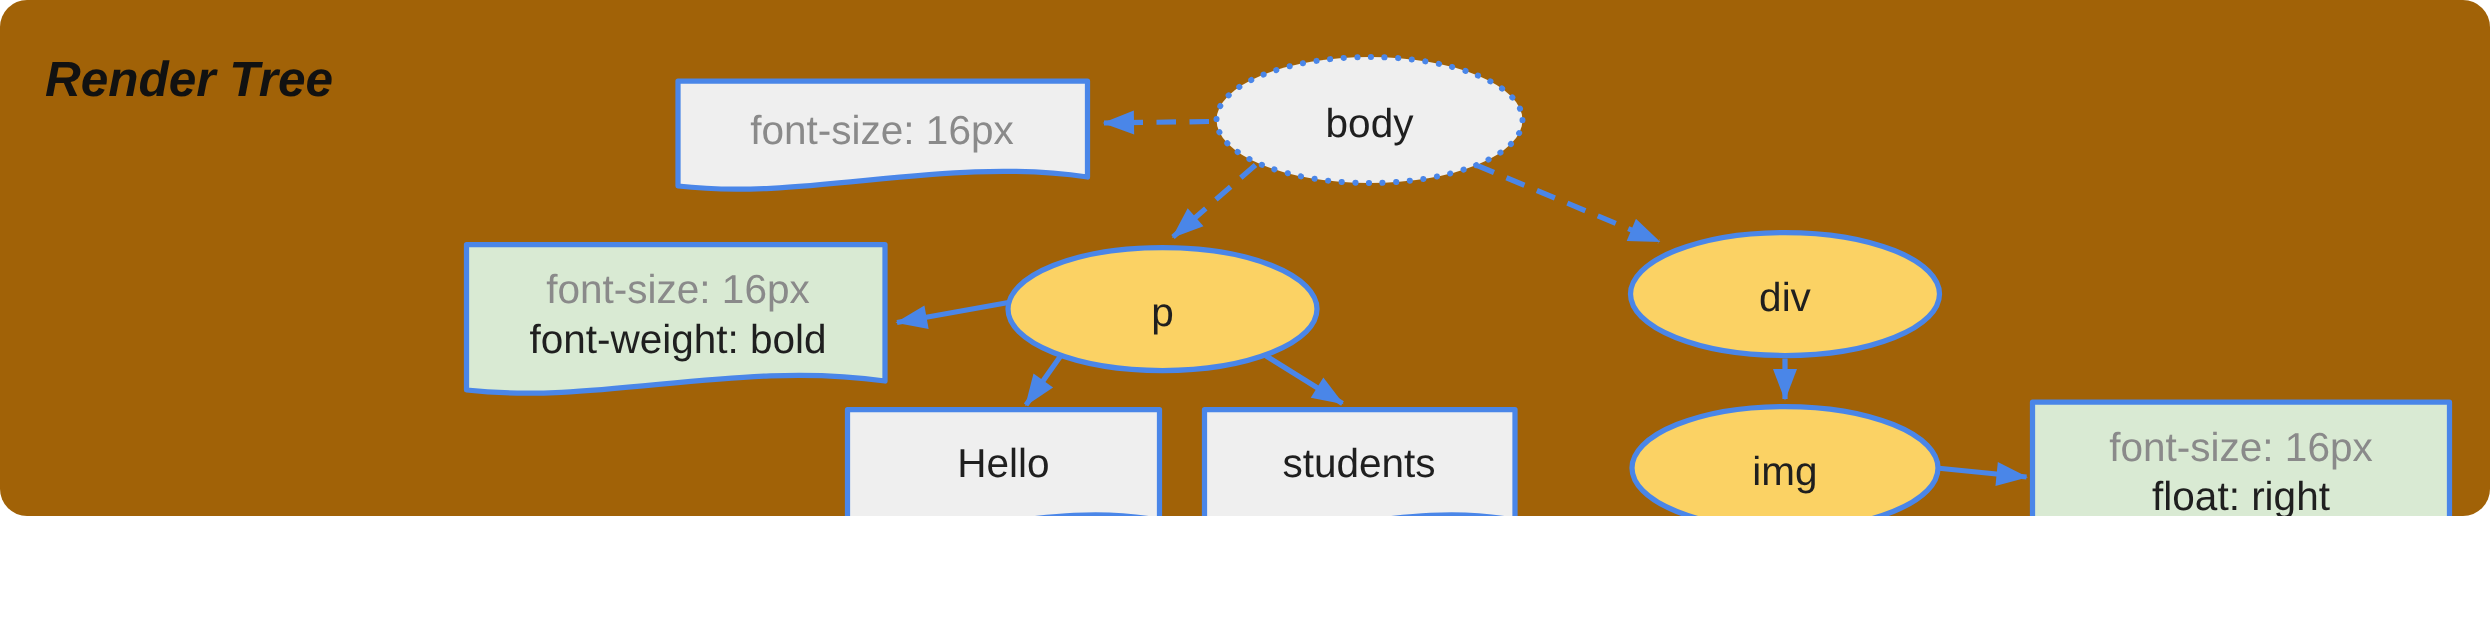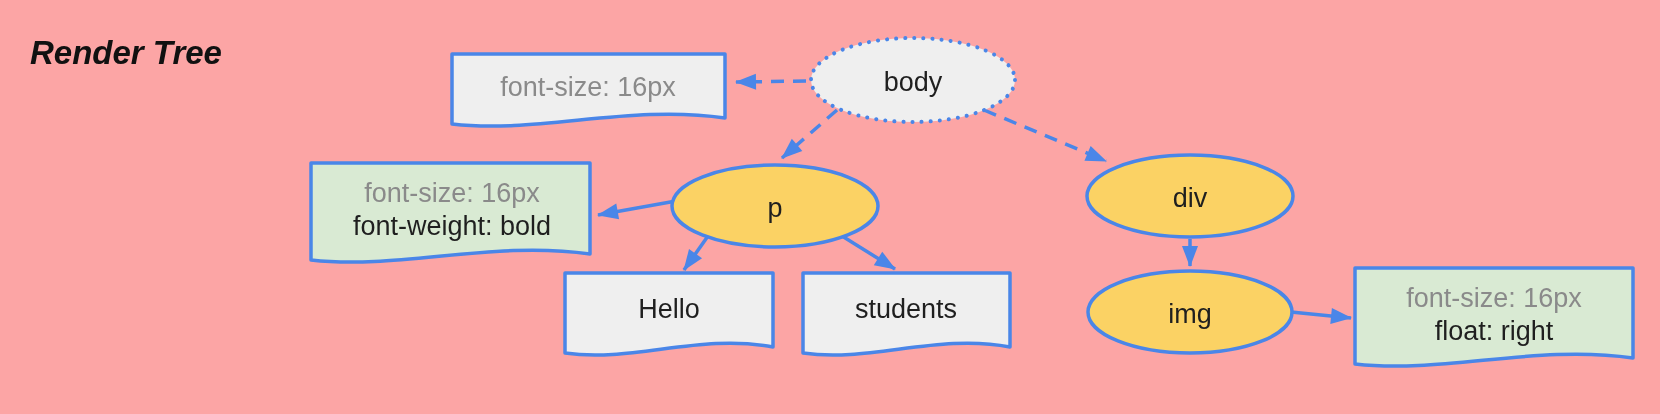--- a/index.html
+++ b/index.html
@@ -4,23 +4,24 @@
 <style>
   html, body {
     margin: 0;
     padding: 0;
     background: #ffffff;
     font-family: "Liberation Sans", sans-serif;
   }
   .canvas {
     position: relative;
     width: 1660px;
-    height: 414px;
-    background: #fca5a5;
+    height: 344px;
+    background: #a16207;
     overflow: hidden;
+    border-radius: 18px;
   }
   svg { display: block; }
   .diagram-title {
     font-family: "Liberation Sans", sans-serif;
     font-size: 33px;
     font-weight: bold;
     font-style: italic;
     fill: #111111;
   }
   .node-label {

